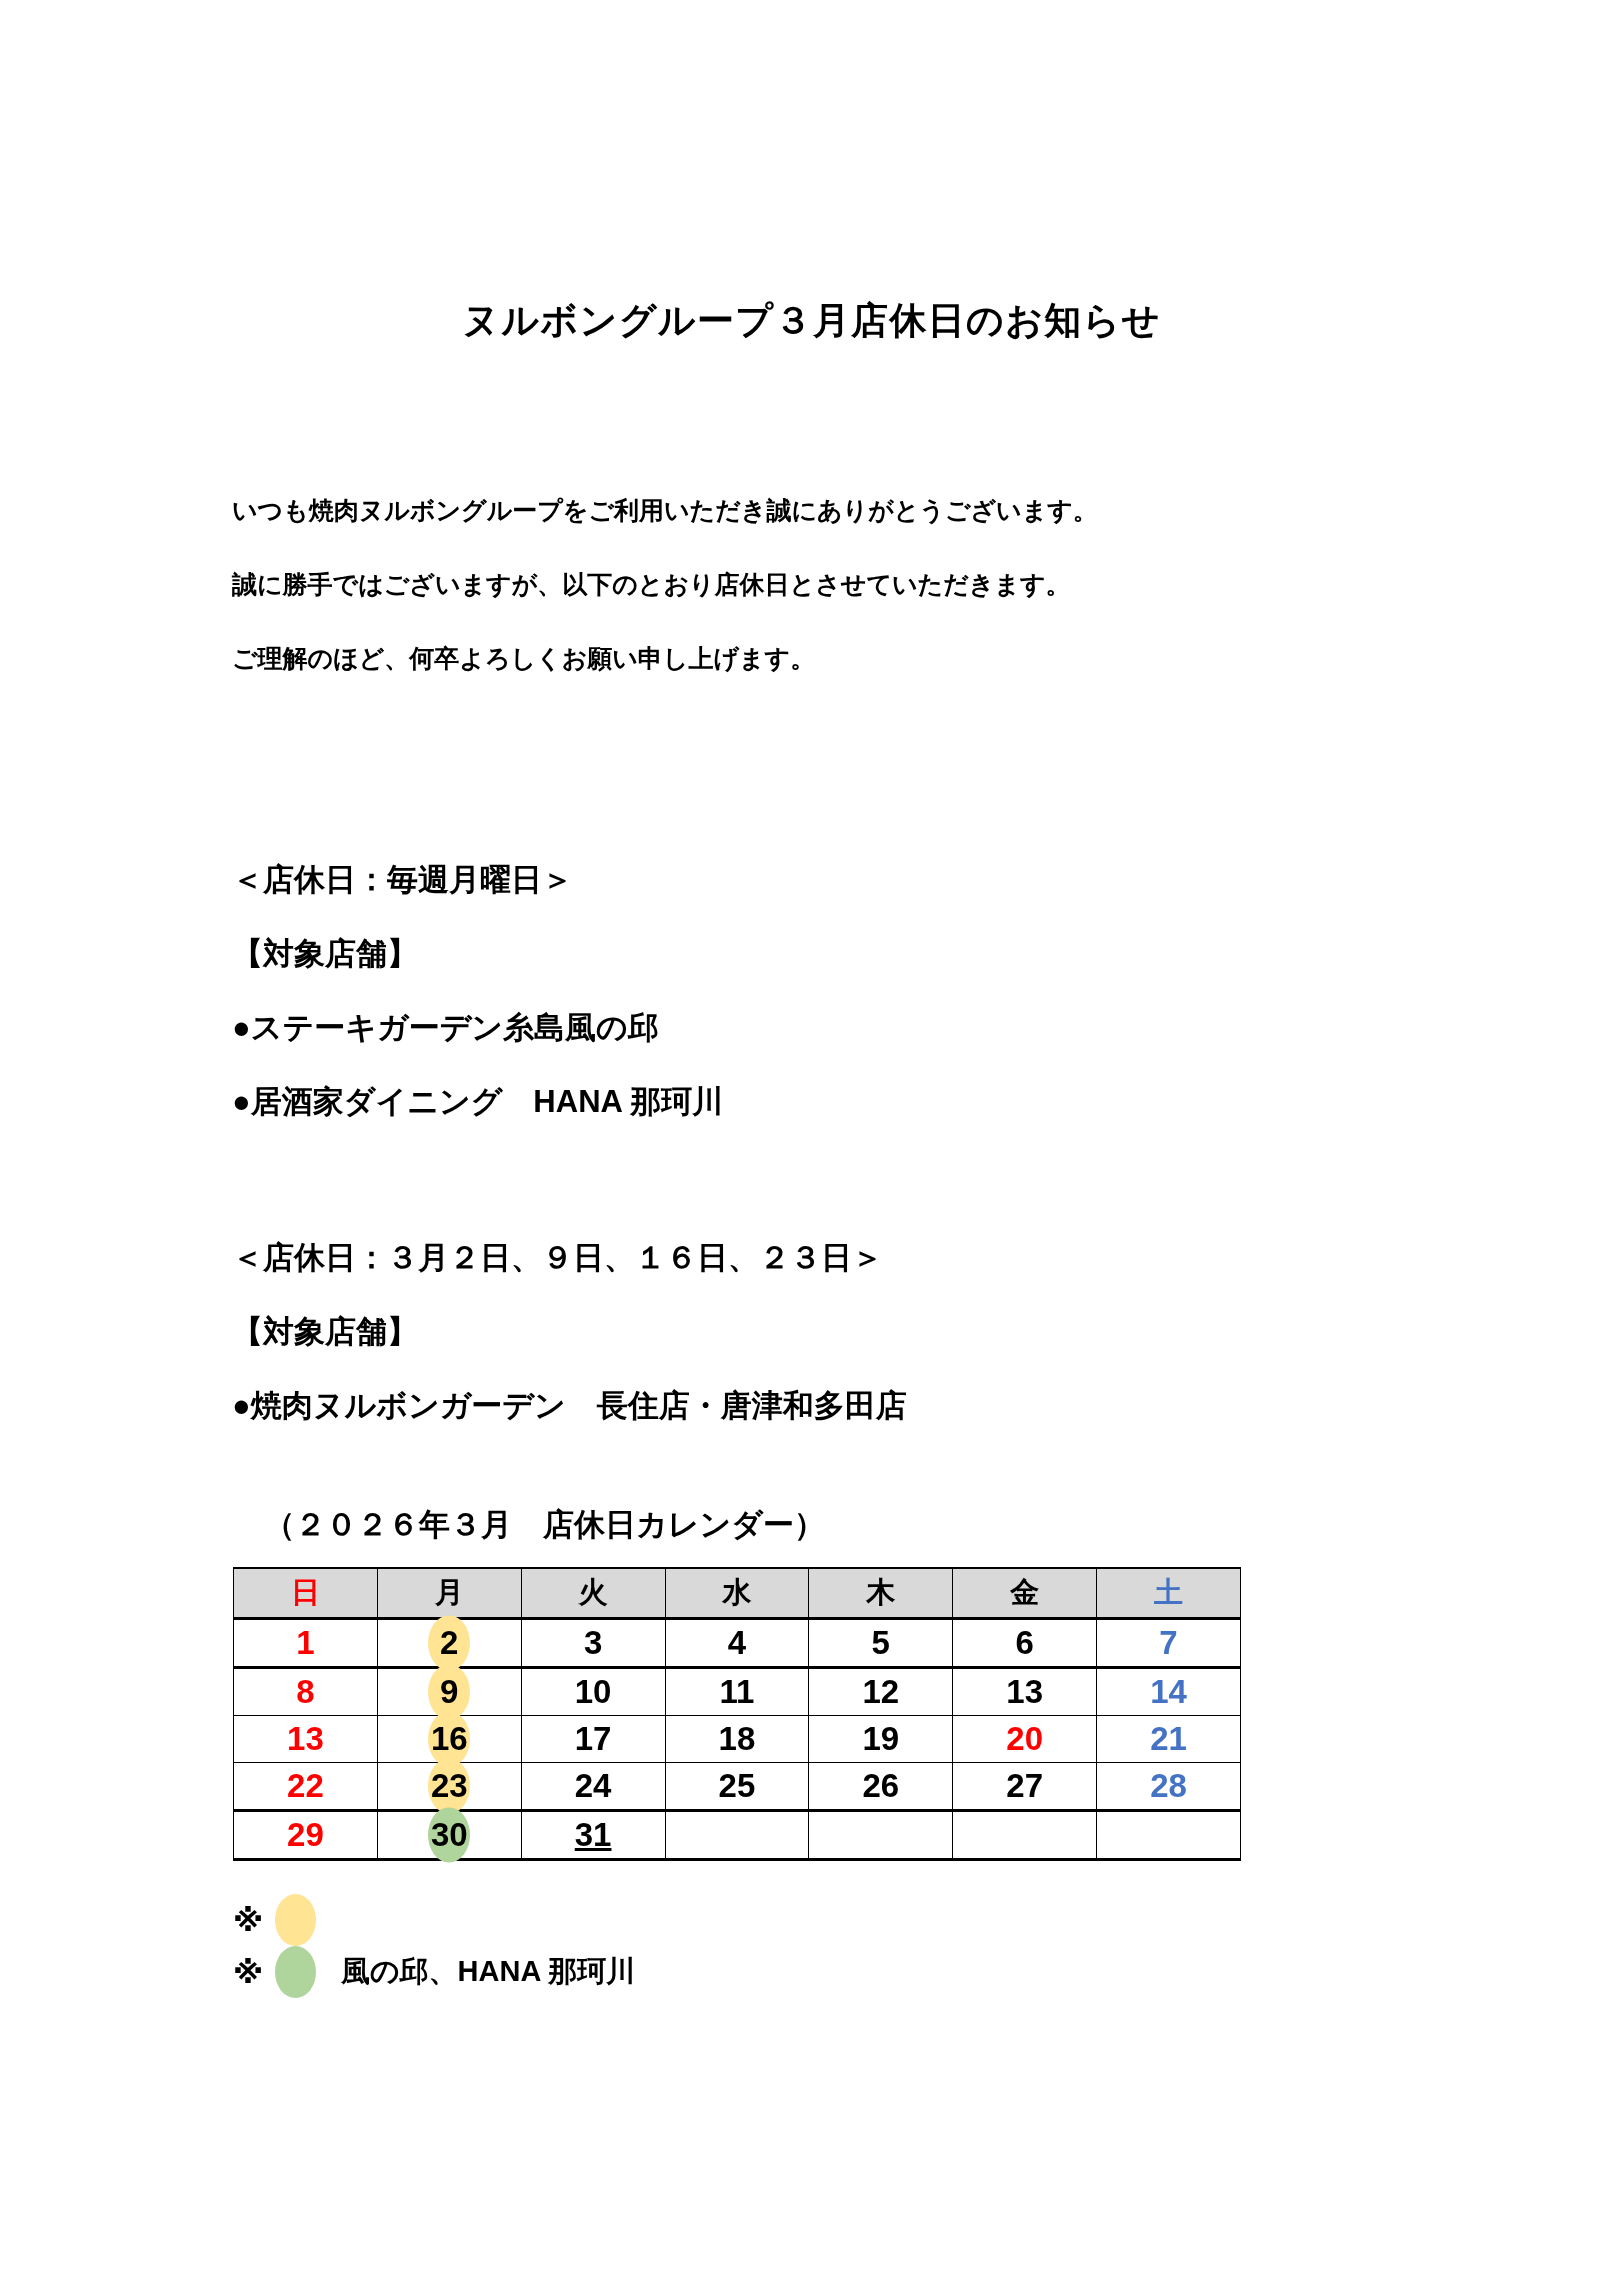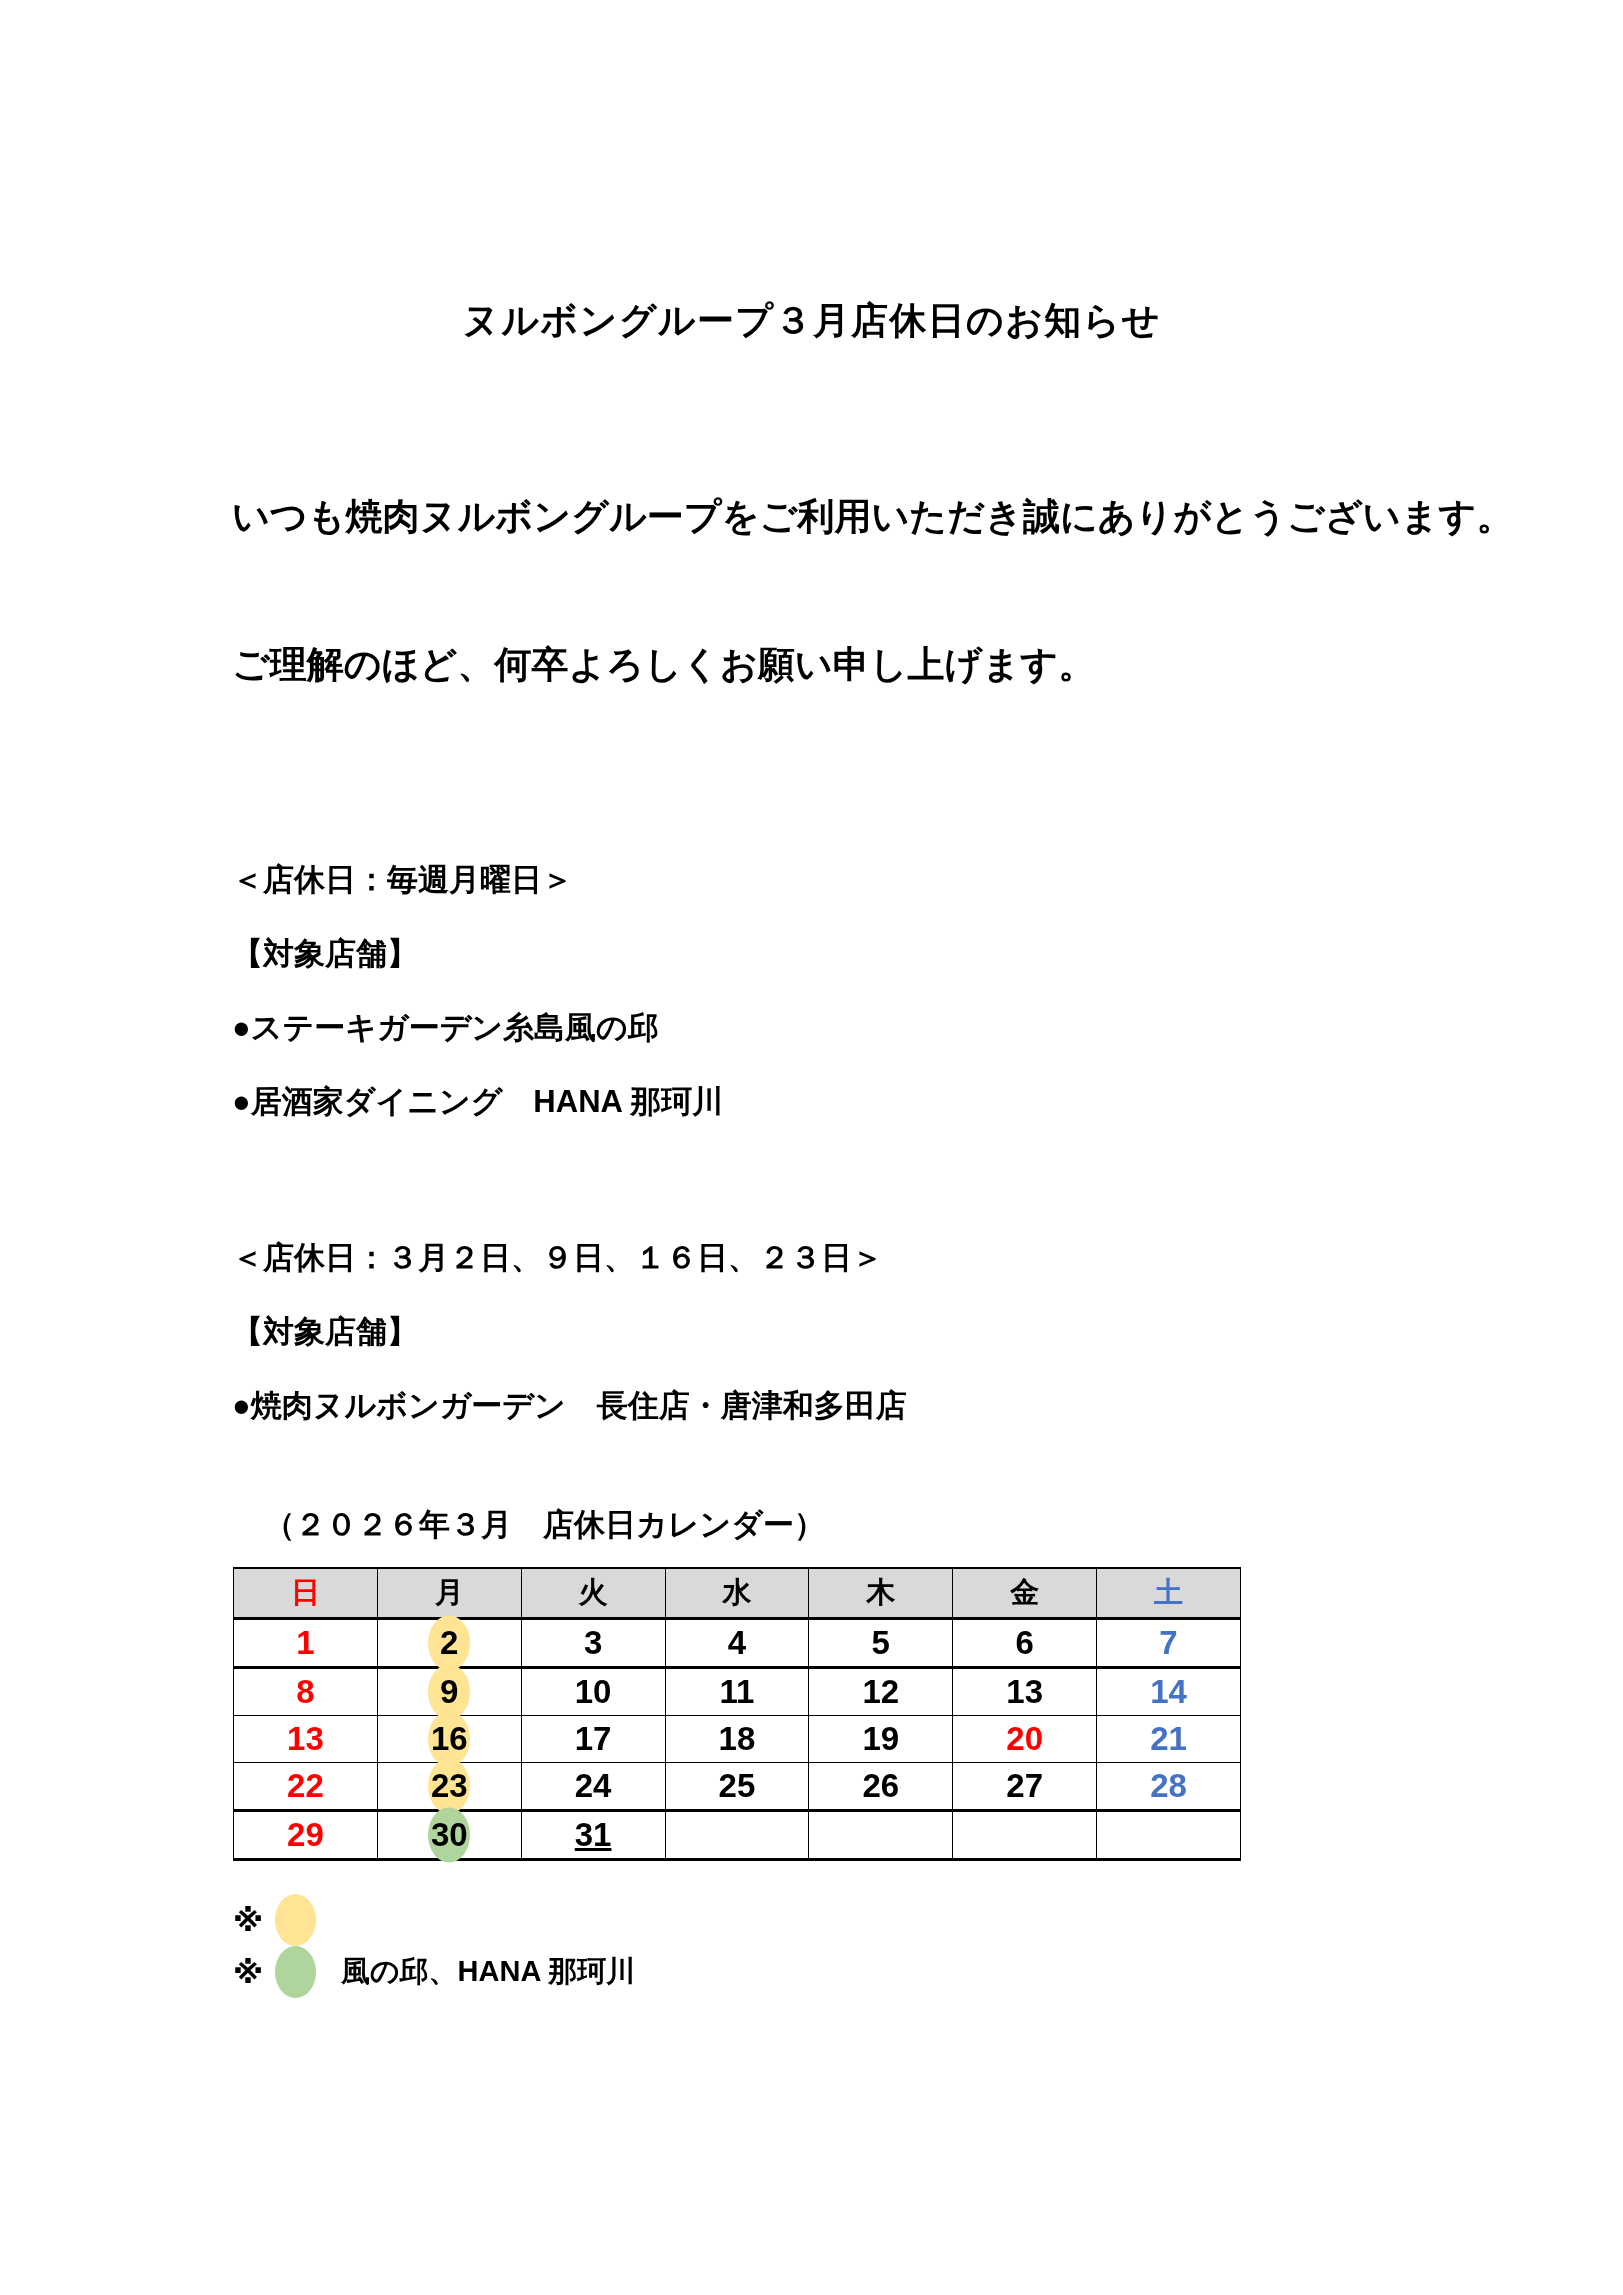--- a/index.html
+++ b/index.html
@@ -12,21 +12,21 @@
     font-weight:bold;
     color:#000;
     overflow:hidden;
   }
   .txt { position:absolute; left:232px; white-space:pre; line-height:1.15; }
   .title {
     position:absolute; top:296px; left:0; width:100%;
     text-align:center; font-size:37px; letter-spacing:1.3px;
     white-space:pre;
   }
-  .para { font-size:37px; }
+  .para { font-size:25px; }
   .line { font-size:31px; }
   .cal-heading { font-size:31px; top:1507px;margin-left:32px; }
 
   table.calendar {
     position:absolute; left:233px; top:1567px;
     border-collapse:collapse; table-layout:fixed;
     width:1008px;
     border-top:2.6px solid #000;
     border-bottom:2.6px solid #000;
   }
@@ -65,20 +65,21 @@
   }
 </style>
 </head>
 <body>
 
 <div class="page">
 
   <div class="title">ヌルボングループ３月店休日のお知らせ</div>
 
   <div class="txt para" style="top:496px">いつも焼肉ヌルボングループをご利用いただき誠にありがとうございます。</div>
+  <div class="txt para" style="top:570px">誠に勝手ではございますが、以下のとおり店休日とさせていただきます。</div>
   <div class="txt para" style="top:644px">ご理解のほど、何卒よろしくお願い申し上げます。</div>
 
   <div id="sections">
       <div class="txt line" style="top: 862px;">＜店休日：毎週月曜日＞</div>
       <div class="txt line" style="top: 936px;">【対象店舗】</div>
       <div class="txt line" style="top: 1010px;">●ステーキガーデン糸島風の邱</div>
       <div class="txt line" style="top: 1084px;">●居酒家ダイニング　HANA 那珂川</div>
       <div class="txt line" style="top: 1240px;">＜店休日：３月２日、９日、１６日、２３日＞</div>
       <div class="txt line" style="top: 1314px;">【対象店舗】</div>
       <div class="txt line" style="top: 1388px;">●焼肉ヌルボンガーデン　長住店・唐津和多田店</div>

